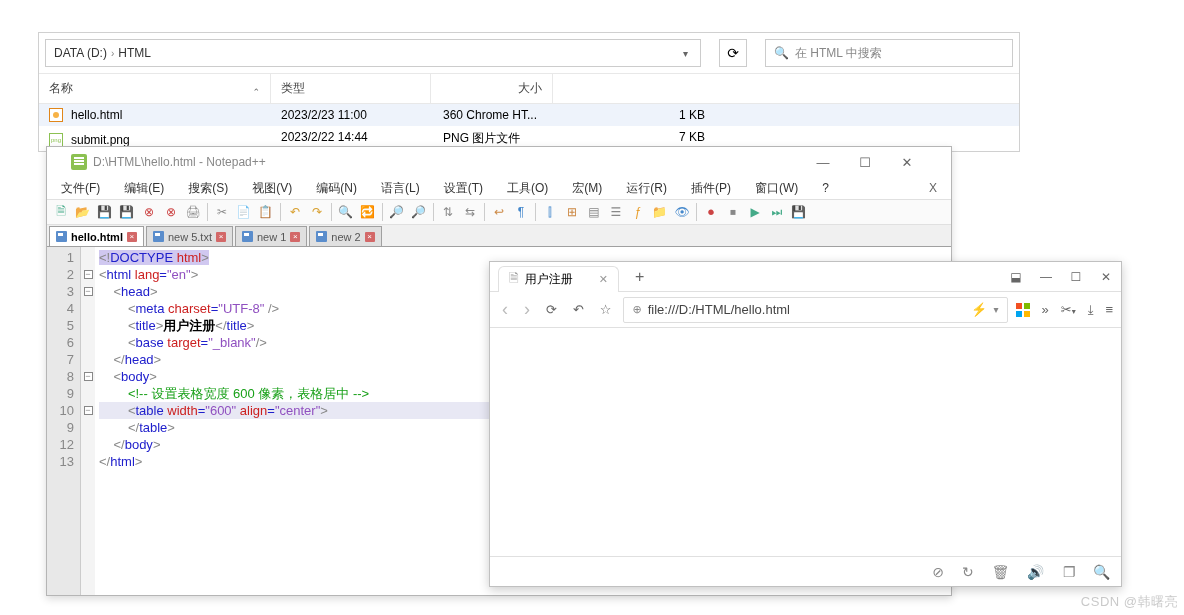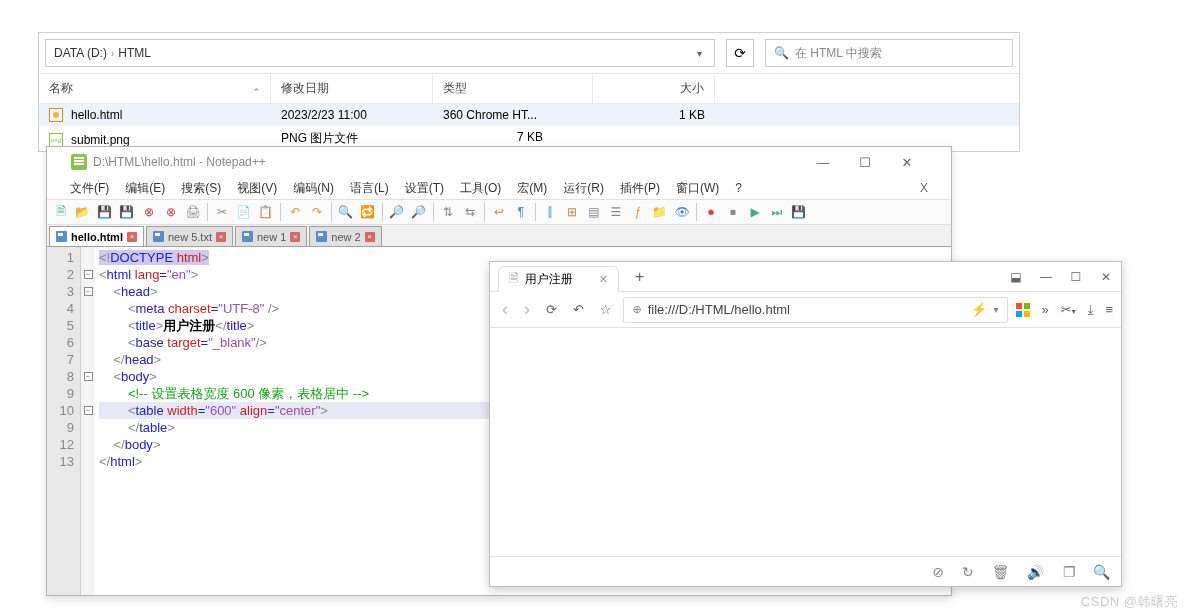--- a/index.html
+++ b/index.html
@@ -1,20 +1,20 @@
 <!DOCTYPE html>
 <html><head>
 <meta charset="utf-8">
 <style>
 * { margin: 0; padding: 0; box-sizing: border-box; font-family: "Microsoft YaHei", "Segoe UI", Tahoma, sans-serif; }
 body { background: #fff; width: 1184px; height: 615px; position: relative; overflow: hidden; }
 
 
 .explorer { position: absolute; top: 32px; left: 38px; width: 982px; border: 1px solid #d0d0d0; background: #fff; }
-.breadcrumb-bar { display: flex; align-items: center; padding: 6px 6px; gap: 11px; }
+.breadcrumb-bar { display: flex; align-items: center; padding: 6px 6px; gap: 18px; }
 .breadcrumb { flex: 1; border: 1px solid #ccc; height: 28px; display: flex; align-items: center; padding: 0 8px; font-size: 12px; color: #333; }
 .breadcrumb-sep { color: #888; margin: 0 4px; font-size: 10px; }
 .breadcrumb-dd { margin-left: auto; color: #666; font-size: 10px; padding: 0 4px; }
 .refresh-btn { width: 28px; height: 28px; border: 1px solid #ccc; display: flex; align-items: center; justify-content: center; font-size: 14px; }
 .search-box { width: 248px; height: 28px; border: 1px solid #ccc; display: flex; align-items: center; padding: 0 8px; gap: 6px; font-size: 12px; color: #888; }
 .file-table { width: 100%; font-size: 12px; }
 .file-header { display: flex; border-top: 1px solid #e8e8e8; border-bottom: 1px solid #e8e8e8; color: #444; }
 .file-header > div { padding: 6px 10px; border-right: 1px solid #e8e8e8; position: relative; }
 .col-name { width: 232px; display: flex; align-items: flex-end; gap: 4px; }
 .col-date { width: 162px; }
@@ -29,21 +29,21 @@
 .icon-png { width: 14px; height: 14px; display: inline-block; background: #fff; border: 1px solid #8cc152; margin-right: 4px; vertical-align: middle; font-size: 6px; color: #8cc152; line-height: 12px; text-align: center; }
 
 
 .npp { position: absolute; top: 146px; left: 46px; width: 906px; height: 450px; border: 1px solid #b5b5b5; background: #fff; box-shadow: 0 3px 8px rgba(0,0,0,0.15); }
 .npp-title { height: 30px; background: #fff; display: flex; align-items: center; padding: 0 24px; color: #888; font-size: 12px; }
 .npp-title-icon { width: 16px; height: 16px; background: #8cc152; margin-right: 6px; display: inline-block; border-radius: 2px; position: relative; }
 .npp-title-icon::after { content: ''; position: absolute; left: 3px; top: 3px; width: 10px; height: 2px; background: #fff; box-shadow: 0 3px 0 #fff, 0 6px 0 #fff; }
 .npp-title-txt { flex: 1; }
 .npp-winctrl { display: flex; gap: 2px; }
 .npp-winctrl > div { width: 40px; height: 24px; display: flex; align-items: center; justify-content: center; color: #666; font-size: 13px; }
-.npp-menu { height: 22px; display: flex; align-items: center; padding: 0 15px; font-size: 12px; color: #333; gap: 0; }
+.npp-menu { height: 22px; display: flex; align-items: center; padding: 0 6px; font-size: 12px; color: #333; gap: 8px; }
 .npp-menu > span { padding: 2px 8px; }
 .npp-menu-x { margin-left: auto; padding-right: 8px; color: #666; }
 .npp-toolbar { height: 26px; border-top: 1px solid #e0e0e0; border-bottom: 1px solid #e0e0e0; display: flex; align-items: center; padding: 0 4px; gap: 2px; background: #fafafa; }
 .tb { width: 20px; height: 20px; display: flex; align-items: center; justify-content: center; font-size: 12px; }
 .tb-sep { width: 1px; height: 18px; background: #ccc; margin: 0 2px; }
 .npp-tabs { height: 22px; display: flex; align-items: flex-end; border-bottom: 1px solid #a0a0a0; padding-left: 2px; background: #f0f0f0; }
 .npp-tab { height: 20px; border: 1px solid #a0a0a0; border-bottom: none; background: #e0e0e0; margin-right: 2px; padding: 0 6px; font-size: 11px; font-family: Consolas, monospace; display: flex; align-items: center; gap: 4px; color: #555; }
 .npp-tab.active { background: #fff; color: #000; }
 .npp-tab.active .tab-name { font-weight: bold; }
 .tab-disk { width: 11px; height: 11px; display: inline-block; background: #5a8dcc; border-radius: 1px; position: relative; }
@@ -102,38 +102,38 @@
       <span>🔍</span>
       <span>在 HTML 中搜索</span>
     </div>
   </div>
   <div class="file-table">
     <div class="file-header">
       <div class="col-name">
           <span>名称</span>
           <span class="sort-caret">⌃</span>
         </div>
-      <div class="col-date">修改日期</div>
       <div class="col-type">类型</div>
       <div class="col-size">大小</div>
     </div>
     <div class="file-row sel">
       <div class="col-name">
           <span class="icon-html"></span>
           <span>hello.html</span>
         </div>
       <div class="col-date">2023/2/23 11:00</div>
       <div class="col-type">360 Chrome HT...</div>
       <div class="col-size">1 KB</div>
     </div>
     <div class="file-row">
       <div class="col-name">
           <span class="icon-png">png</span>
           <span>submit.png</span>
         </div>
+      <div class="col-date">2023/2/22 14:44</div>
       <div class="col-type">PNG 图片文件</div>
       <div class="col-size">7 KB</div>
     </div>
   </div>
 </div>
 
 <div class="npp">
   <div class="npp-title">
     <span class="npp-title-icon"></span>
     <span class="npp-title-txt">D:\HTML\hello.html - Notepad++</span>

